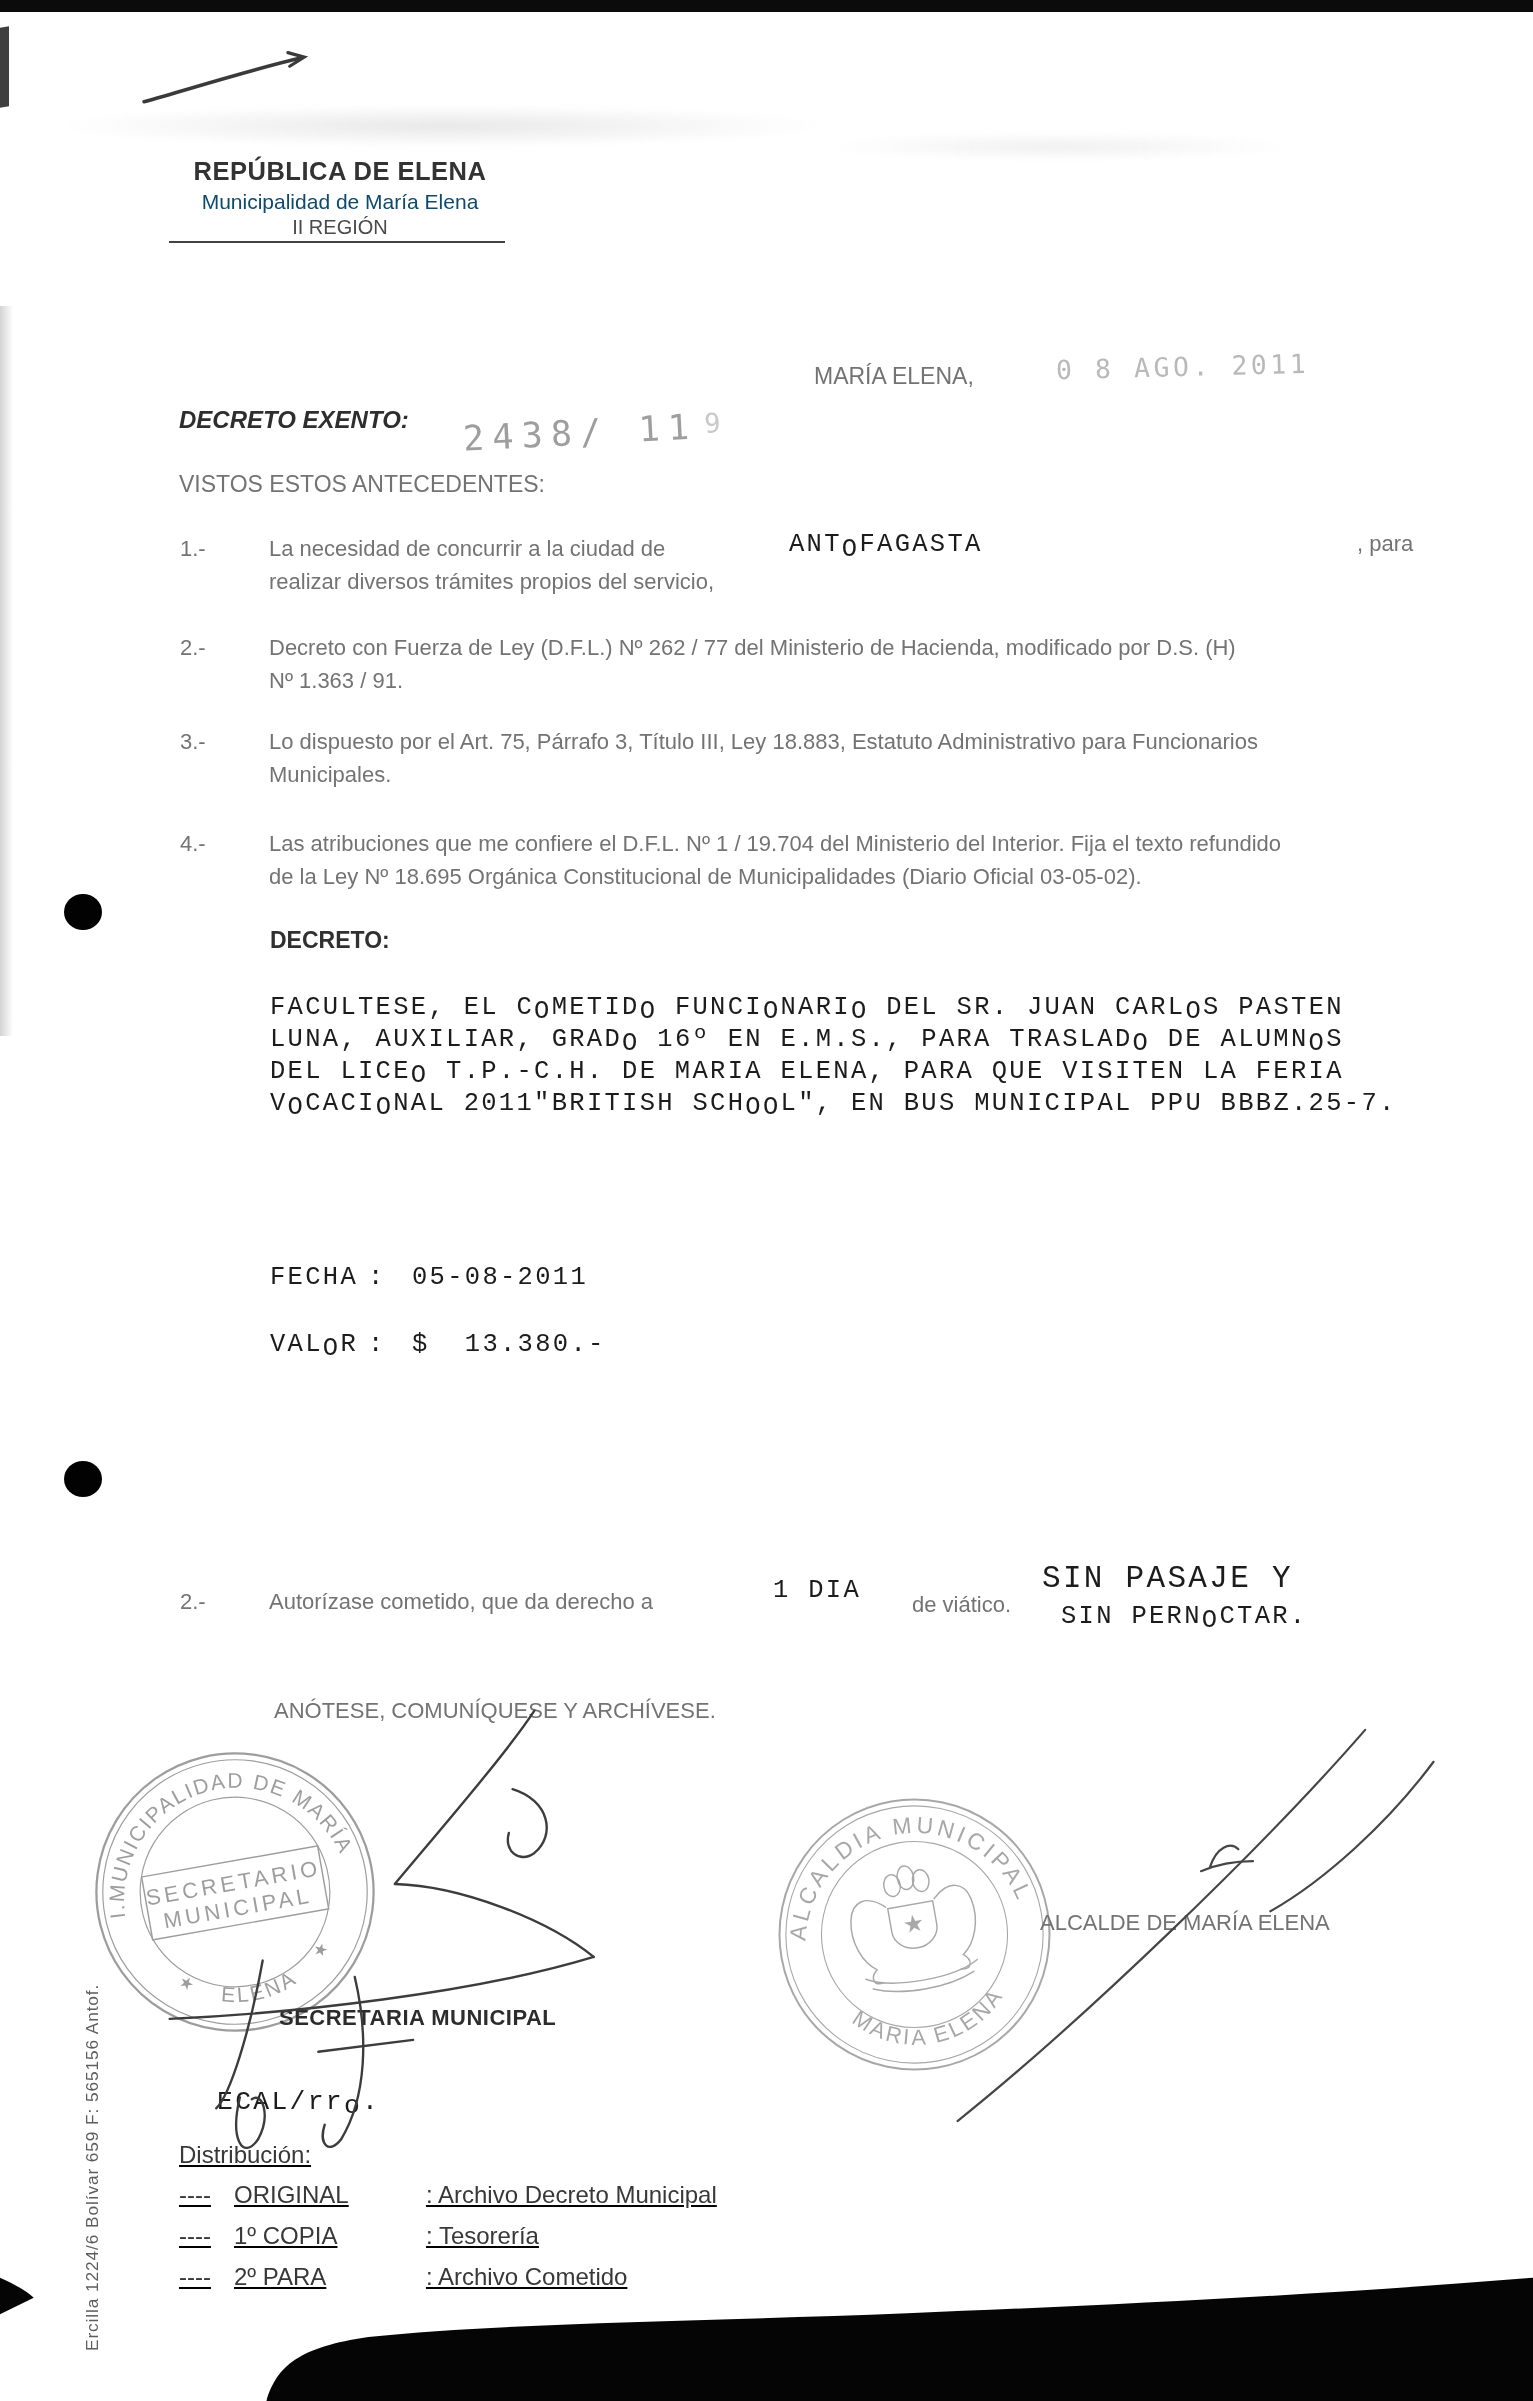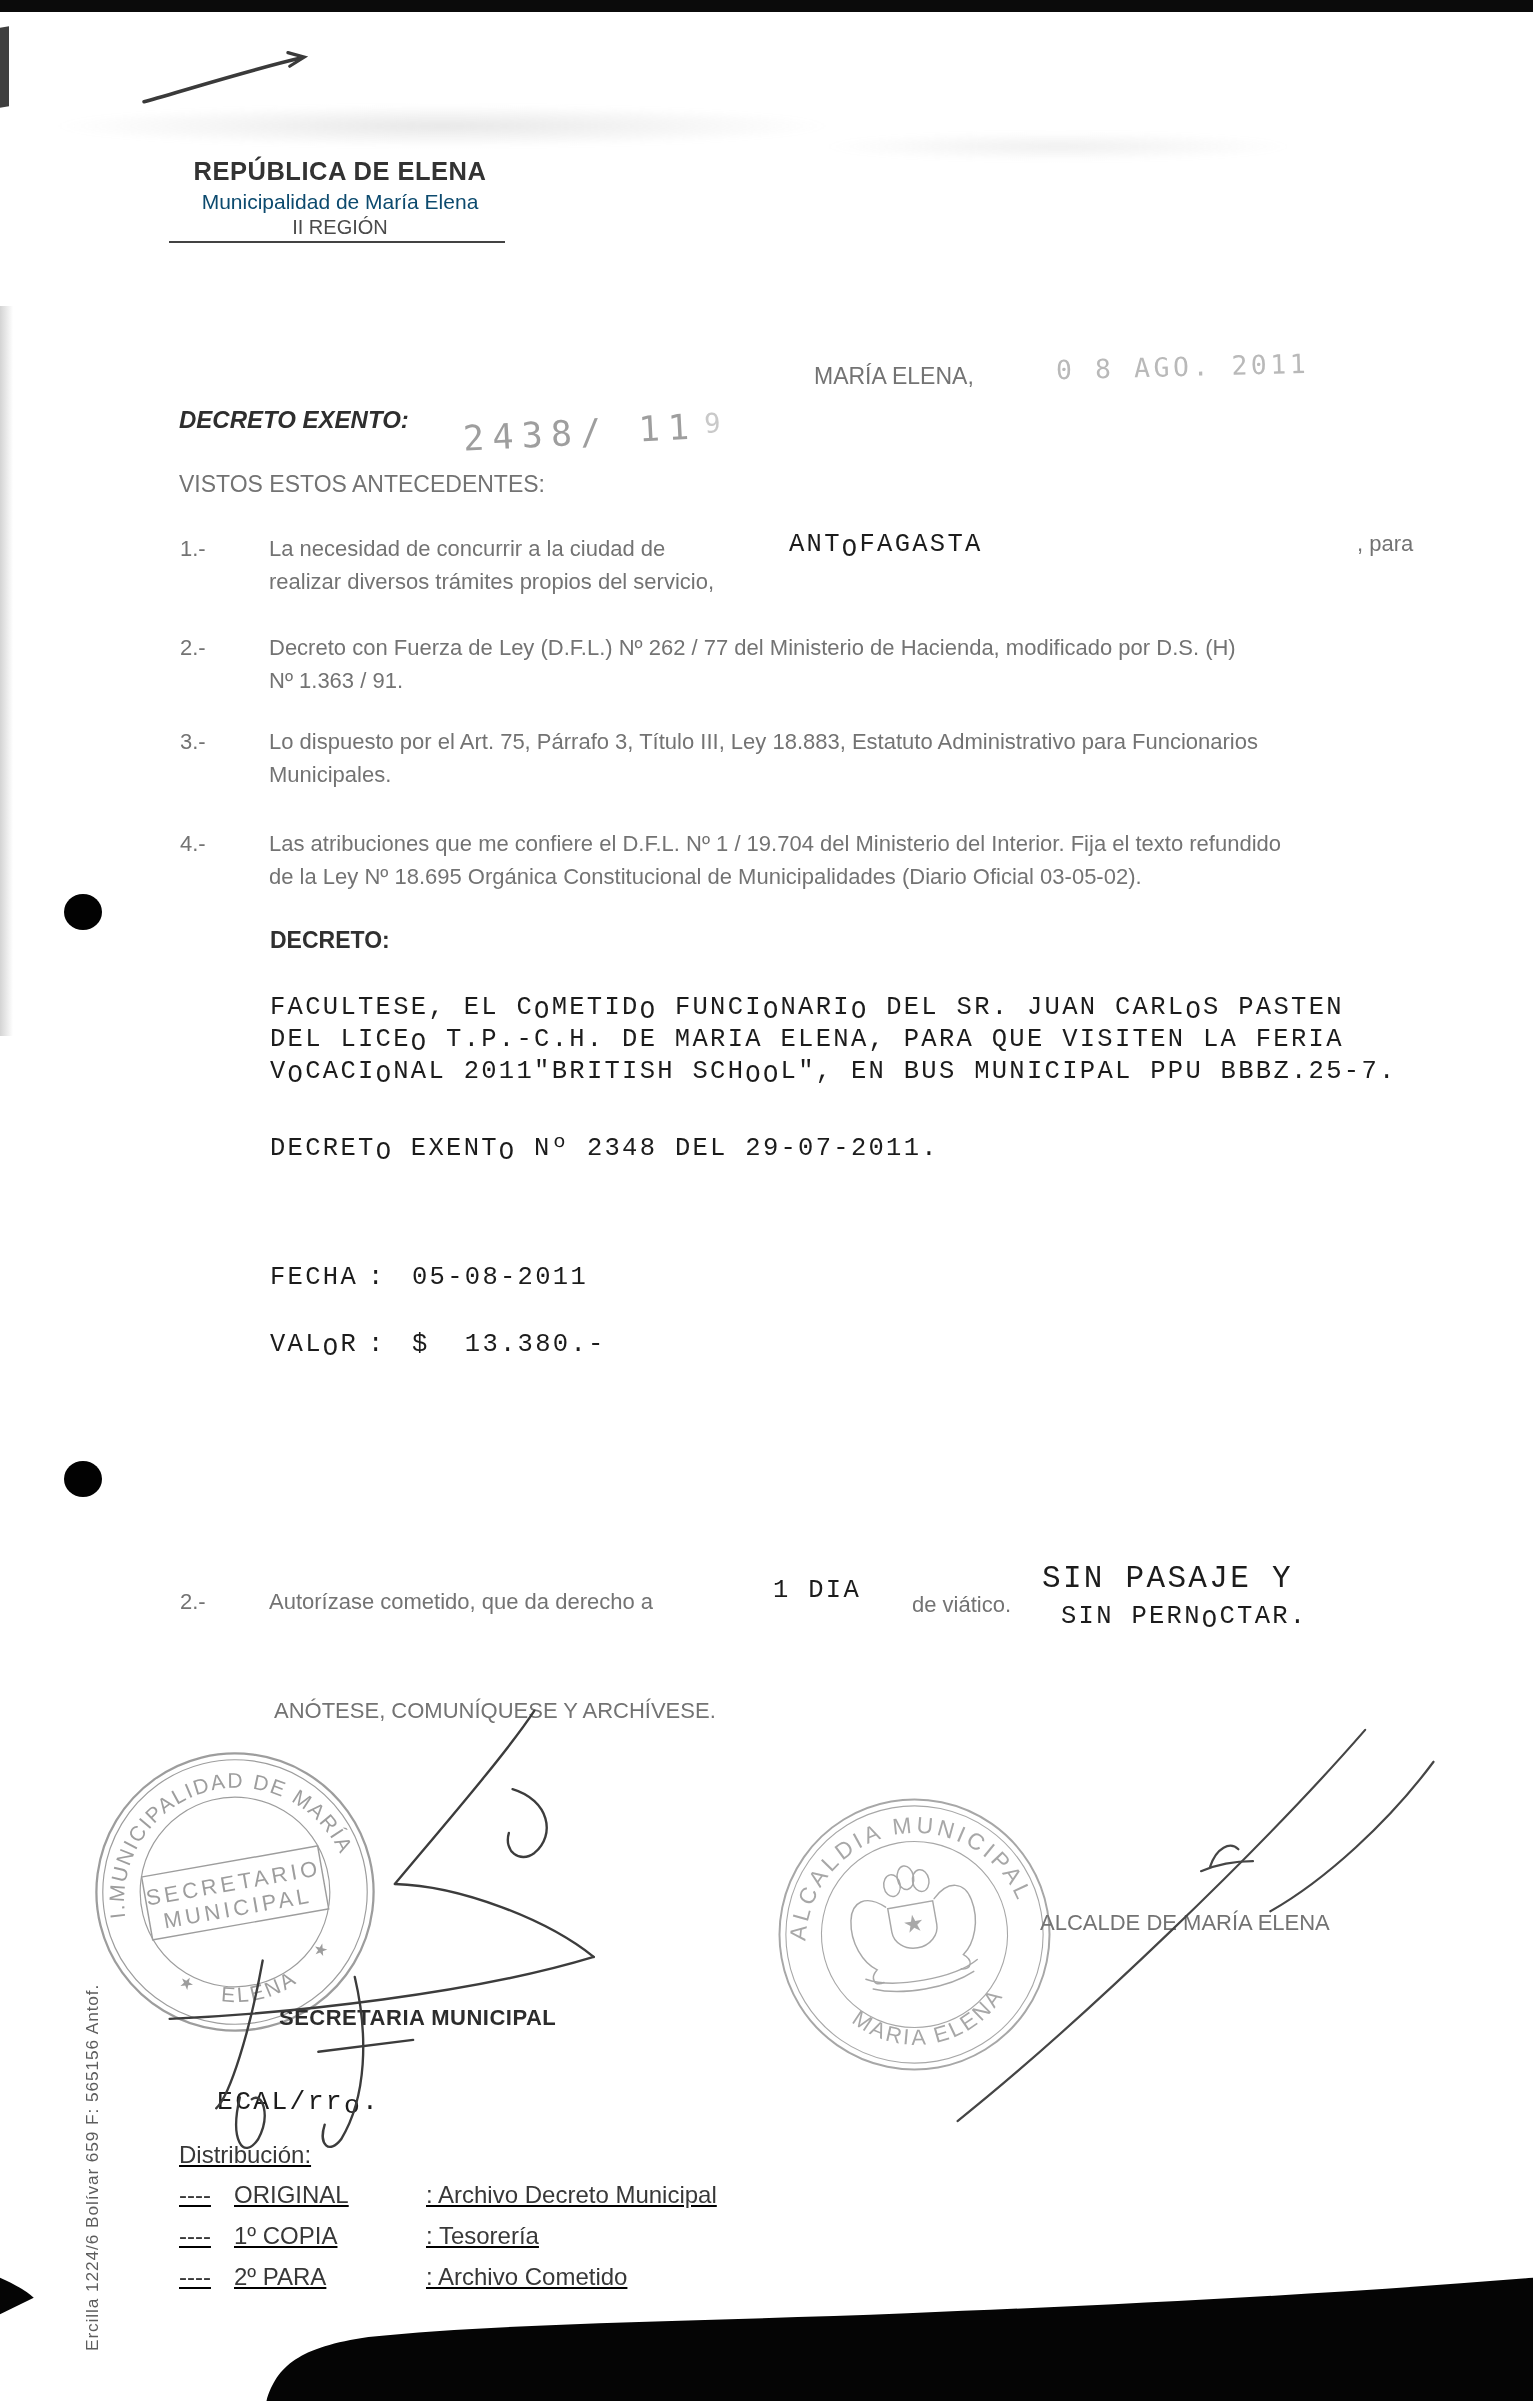--- a/index.html
+++ b/index.html
@@ -80,24 +80,24 @@
     <div class="abs it items-line" style="left:89px;top:33px;">de la Ley Nº 18.695 Orgánica Constitucional de Municipalidades (Diario Oficial 03-05-02).</div>
   </div>
 
   <div class="abs dot" style="left:64px;top:894px;width:38px;height:36px;"></div>
   <div class="abs dot" style="left:64px;top:1461px;width:38px;height:36px;"></div>
 
   <div class="abs bold" style="left:270px;top:927px;font-size:23px;color:#303030;">DECRETO:</div>
 
   <div class="abs" style="left:270px;top:992px;width:1186px;">
     <div class="tw" style="font-size:25.5px;line-height:32px;">FACULTESE, EL C<span class="lo">O</span>METID<span class="lo">O</span> FUNCI<span class="lo">O</span>NARI<span class="lo">O</span> DEL SR. JUAN CARL<span class="lo">O</span>S PASTEN</div>
+    <div class="tw" style="font-size:25.5px;line-height:32px;">LUNA, AUXILIAR, GRAD<span class="lo">O</span> 16º EN E.M.S., PARA TRASLAD<span class="lo">O</span> DE ALUMN<span class="lo">O</span>S</div>
     <div class="tw" style="font-size:25.5px;line-height:32px;">DEL LICE<span class="lo">O</span> T.P.-C.H. DE MARIA ELENA, PARA QUE VISITEN LA FERIA</div>
     <div class="tw" style="font-size:25.5px;line-height:32px;">V<span class="lo">O</span>CACI<span class="lo">O</span>NAL 2011"BRITISH SCH<span class="lo">O</span><span class="lo">O</span>L", EN BUS MUNICIPAL PPU BBBZ.25-7.</div>
   </div>
-  <div class="abs tw" style="left:270px;top:1134px;font-size:25.5px;">DECRET<span class="lo">O</span> EXENT<span class="lo">O</span> Nº 2348 DEL 29-07-2011.</div>
 
   <div class="abs tw" style="left:270px;top:1263px;font-size:25.5px;">FECHA</div>
   <div class="abs tw" style="left:368px;top:1263px;font-size:25.5px;">:</div>
   <div class="abs tw" style="left:412px;top:1263px;font-size:25.5px;">05-08-2011</div>
 
   <div class="abs tw" style="left:270px;top:1330px;font-size:25.5px;">VAL<span class="lo">O</span>R</div>
   <div class="abs tw" style="left:368px;top:1330px;font-size:25.5px;">:</div>
   <div class="abs tw" style="left:412px;top:1330px;font-size:25.5px;white-space:pre;">$  13.380.-</div>
 
   <div class="abs it" style="left:180px;top:1589px;font-size:22px;">2.-</div>

